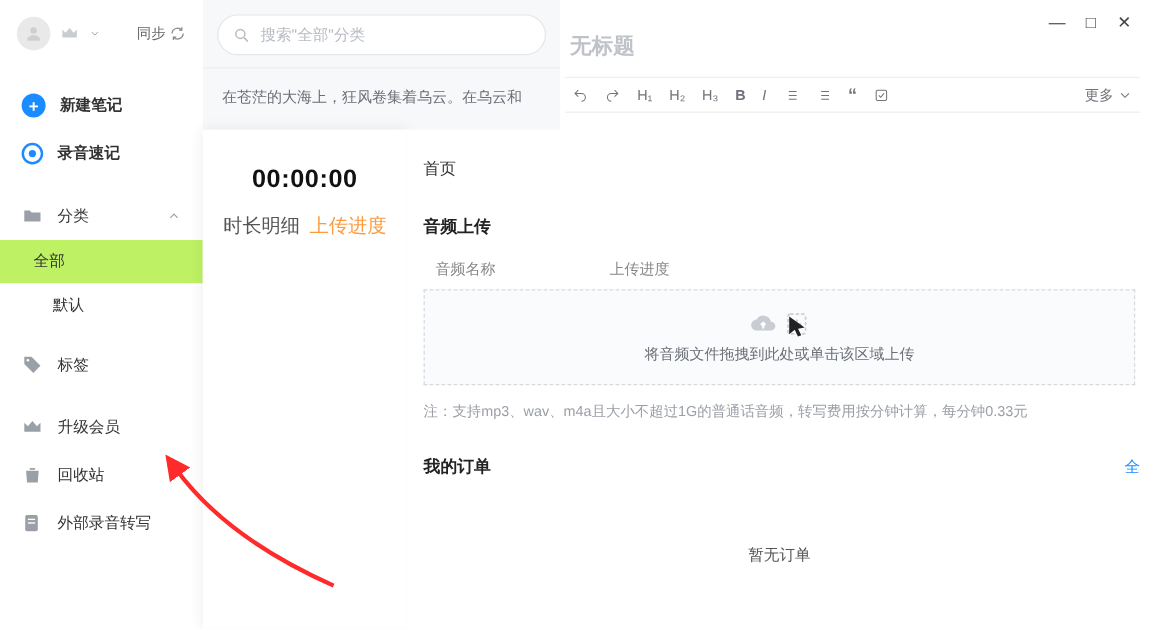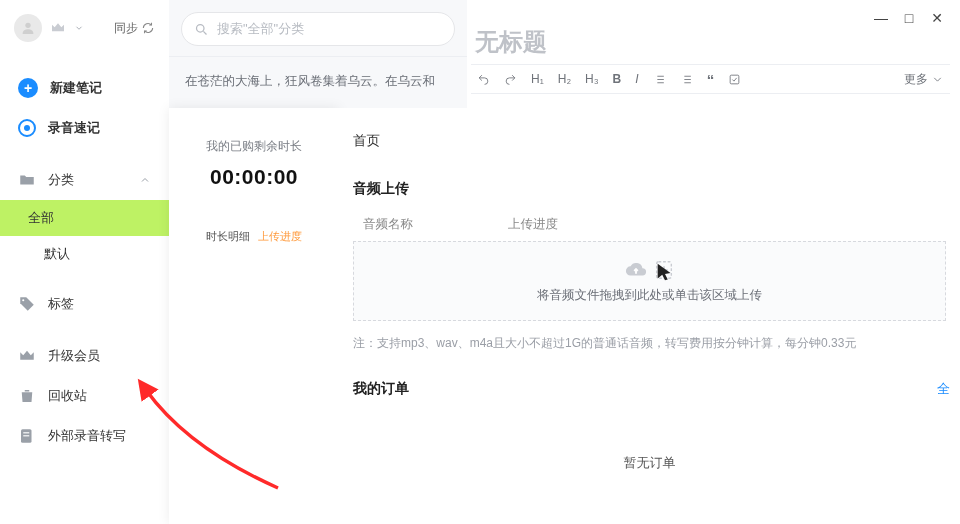--- a/index.html
+++ b/index.html
@@ -34,29 +34,29 @@
   .searchwrap { padding: 12px 12px 10px 12px; }
   .search { height: 34px; background:#fff; border:1px solid #e5e6e9; border-radius: 18px; display:flex; align-items:center; padding: 0 12px; gap:8px; color:#b7bbc2; font-size:13px;}
   .search svg{width:15px;height:15px;stroke:#b7bbc2;fill:none;stroke-width:2;}
   .snippet { padding: 14px 16px; color:#6b6f77; font-size:12.5px; line-height:1.6; border-top:1px solid #eceef2;}
   
   
   .timecard { position:absolute; left:169px; top:108px; width:170px; height:416px; background:#fff; box-shadow: 0 0 12px rgba(0,0,0,0.08); padding-top:30px;}
   .timecard-inner{ text-align:center;}
   .tc-label{ font-size:12px; color:#7a7e85; margin-bottom:10px;}
   .tc-time{ font-size:21px; font-weight:700; color:#111; letter-spacing:0.5px; font-family: Arial;}
-  .tc-row{ display:flex; justify-content:center; gap:8px; margin-top:40px; font-size:11px;}
+  .tc-row{ display:flex; justify-content:center; gap:8px; margin-top:16px; font-size:16px;}
   .tc-row .detail{ color:#555;}
   .tc-row .recharge{ color:#ff9a3c; cursor:pointer;}
 
   
   .editor-top { position:absolute; left:467px; top:0; right:0; height:108px; background:#fff;}
   .winbtns { position:absolute; top:10px; right:16px; display:flex; gap:14px; color:#444;}
   .winbtns span{ width:14px; text-align:center; cursor:pointer; font-size:14px;}
-  .doc-title{ position:absolute; left:8px; top:26px; font-size:24px; font-weight:700; color:#bfc2c8;}
+  .doc-title{ position:absolute; left:8px; top:26px; font-size:18px; font-weight:700; color:#bfc2c8;}
   .toolbar{ position:absolute; left:4px; top:64px; right:10px; height:30px; border-top:1px solid #eceef2; border-bottom:1px solid #eceef2; display:flex; align-items:center; gap:14px; padding:0 6px; font-size:12px; color:#6f737a;}
   .toolbar .tb{cursor:pointer; display:flex;align-items:center; font-family: Arial;}
   .toolbar .tb.h1{font-size:12px;}
   .toolbar .tb.bold{font-weight:700;}
   .toolbar .tb.italic{font-style:italic;}
   .toolbar .more{margin-left:auto; display:flex;align-items:center;gap:3px;}
   .toolbar svg{width:13px;height:13px;stroke:#6f737a;fill:none;stroke-width:1.6;}
 
   
   .main { position:absolute; left:339px; top:108px; right:0; bottom:0; background:#fff; padding: 24px 14px 0 14px; overflow:hidden;}
@@ -180,21 +180,20 @@
           <path d="M15 15l5 5"></path>
         </svg>
       <span>搜索"全部"分类</span>
     </div>
   </div>
   <div class="snippet"><span>在苍茫的大海上，狂风卷集着乌云。在乌云和</span></div>
 </div>
 
 <div class="timecard">
   <div class="timecard-inner">
-    <div class="tc-label">我的已购剩余时长</div>
     <div class="tc-time">00:00:00</div>
     <div class="tc-row">
       <span class="detail">时长明细</span>
       <span class="recharge">上传进度</span>
     </div>
   </div>
 </div>
 
 <div class="editor-top">
   <div class="winbtns">

